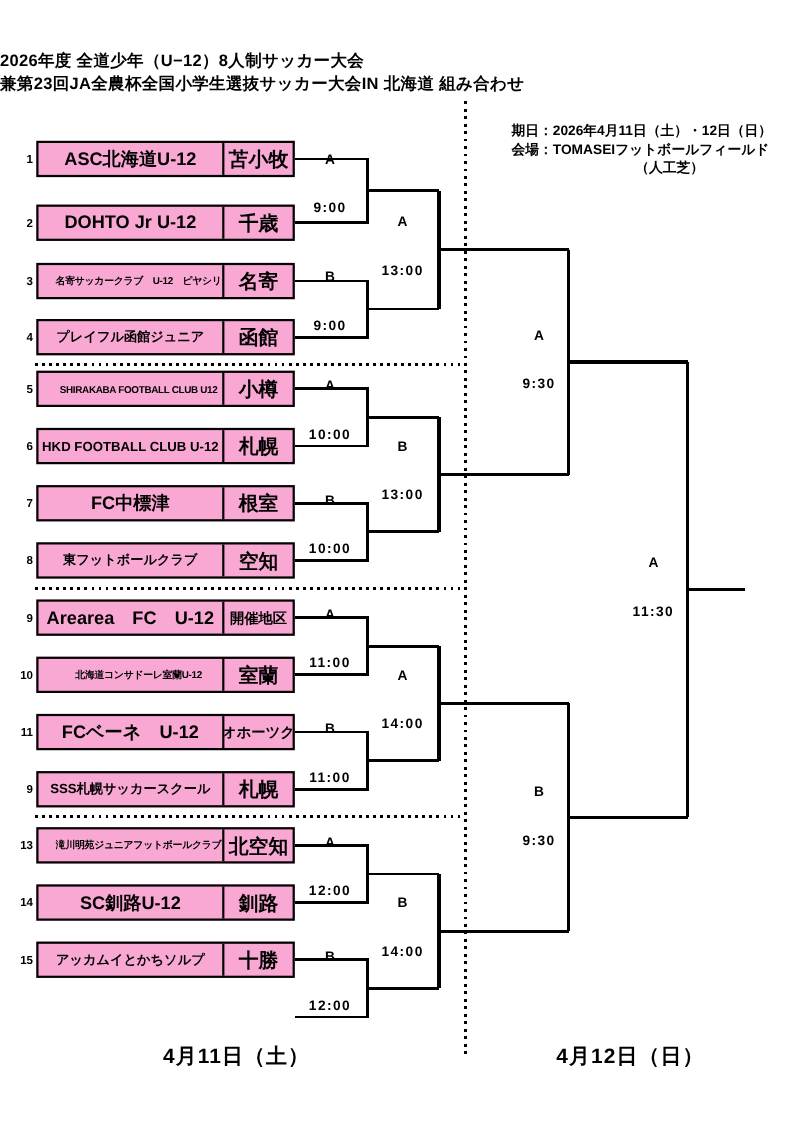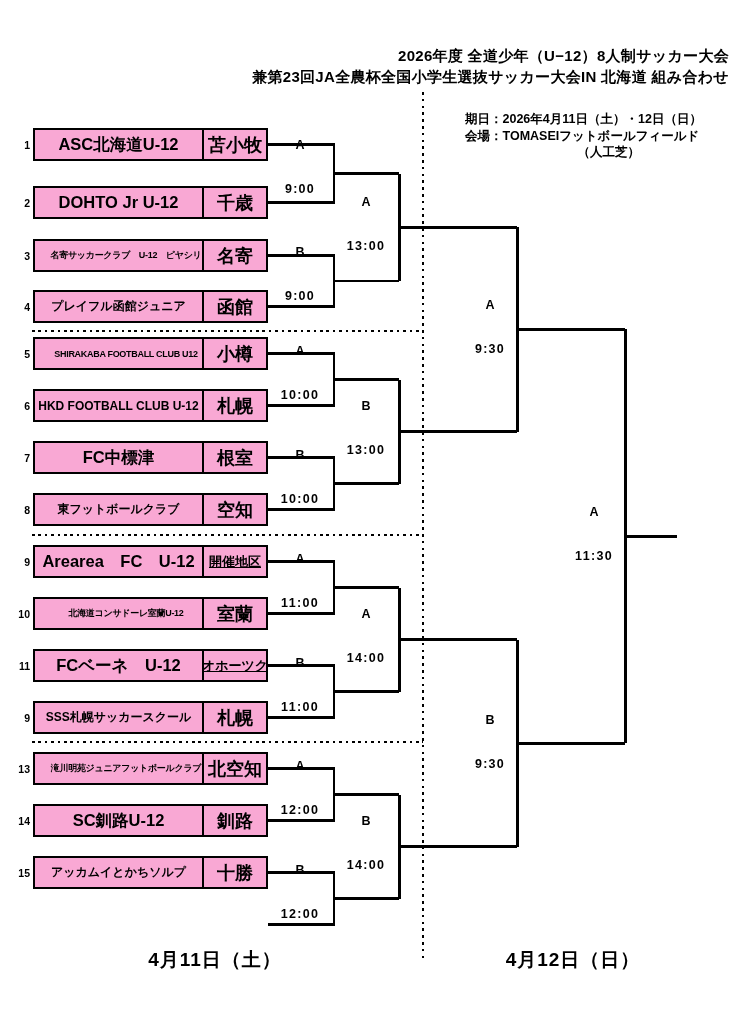--- a/index.html
+++ b/index.html
@@ -2,21 +2,21 @@
 <html><head>
 <meta charset="utf-8">
 <style>
   html,body{margin:0;padding:0;background:#fff;}
   .page{
     position:relative;width:729px;height:1024px;background:#fff;overflow:hidden;
     font-family:"Liberation Sans","DejaVu Sans",sans-serif;color:#000;
   }
   .bracket-svg{position:absolute;left:0;top:0;}
   .title{
-    position:absolute;top:45px;left:0;width:729px;text-align:right;
+    position:absolute;top:45px;left:0;width:729px;text-align:left;
     font-size:15px;font-weight:700;line-height:1.42;letter-spacing:0.3px;
   }
   .info{
     position:absolute;left:465px;top:111px;width:250px;
     font-size:12.5px;font-weight:700;line-height:1.33;white-space:nowrap;
   }
   .info .note{text-align:right;padding-right:75px;}
   .row{position:absolute;left:8px;display:flex;align-items:center;height:33px;}
   .no{width:22px;text-align:right;padding-right:3px;font-size:10.5px;font-weight:700;}
   .box{width:235px;height:33px;border:2px solid #000;display:flex;box-sizing:border-box;background:#f9a8d4;}
@@ -25,21 +25,21 @@
     border-right:2px solid #000;font-weight:700;white-space:nowrap;overflow:hidden;
   }
   .team-region{
     width:62px;display:flex;align-items:center;justify-content:center;
     font-weight:700;white-space:nowrap;overflow:hidden;
   }
   .name-lg{font-size:16.5px;}
   .name-md{font-size:12px;}
   .name-sm{font-size:9px;letter-spacing:-0.3px;padding-left:15px;}
   .reg-lg{font-size:18px;}
-  .reg-sm{font-size:13px;text-decoration:underline;}
+  .reg-sm{font-size:13px;}
   .mlabel{
     position:absolute;transform:translate(-50%,-50%);text-align:center;
     font-size:12.5px;font-weight:700;line-height:1.3;white-space:nowrap;
   }
   .mlabel .time{letter-spacing:1.3px;margin-top:28px;}
   .day-label{
     position:absolute;top:947px;transform:translateX(-50%);
     font-size:19px;font-weight:700;letter-spacing:1px;white-space:nowrap;
   }
 </style>

